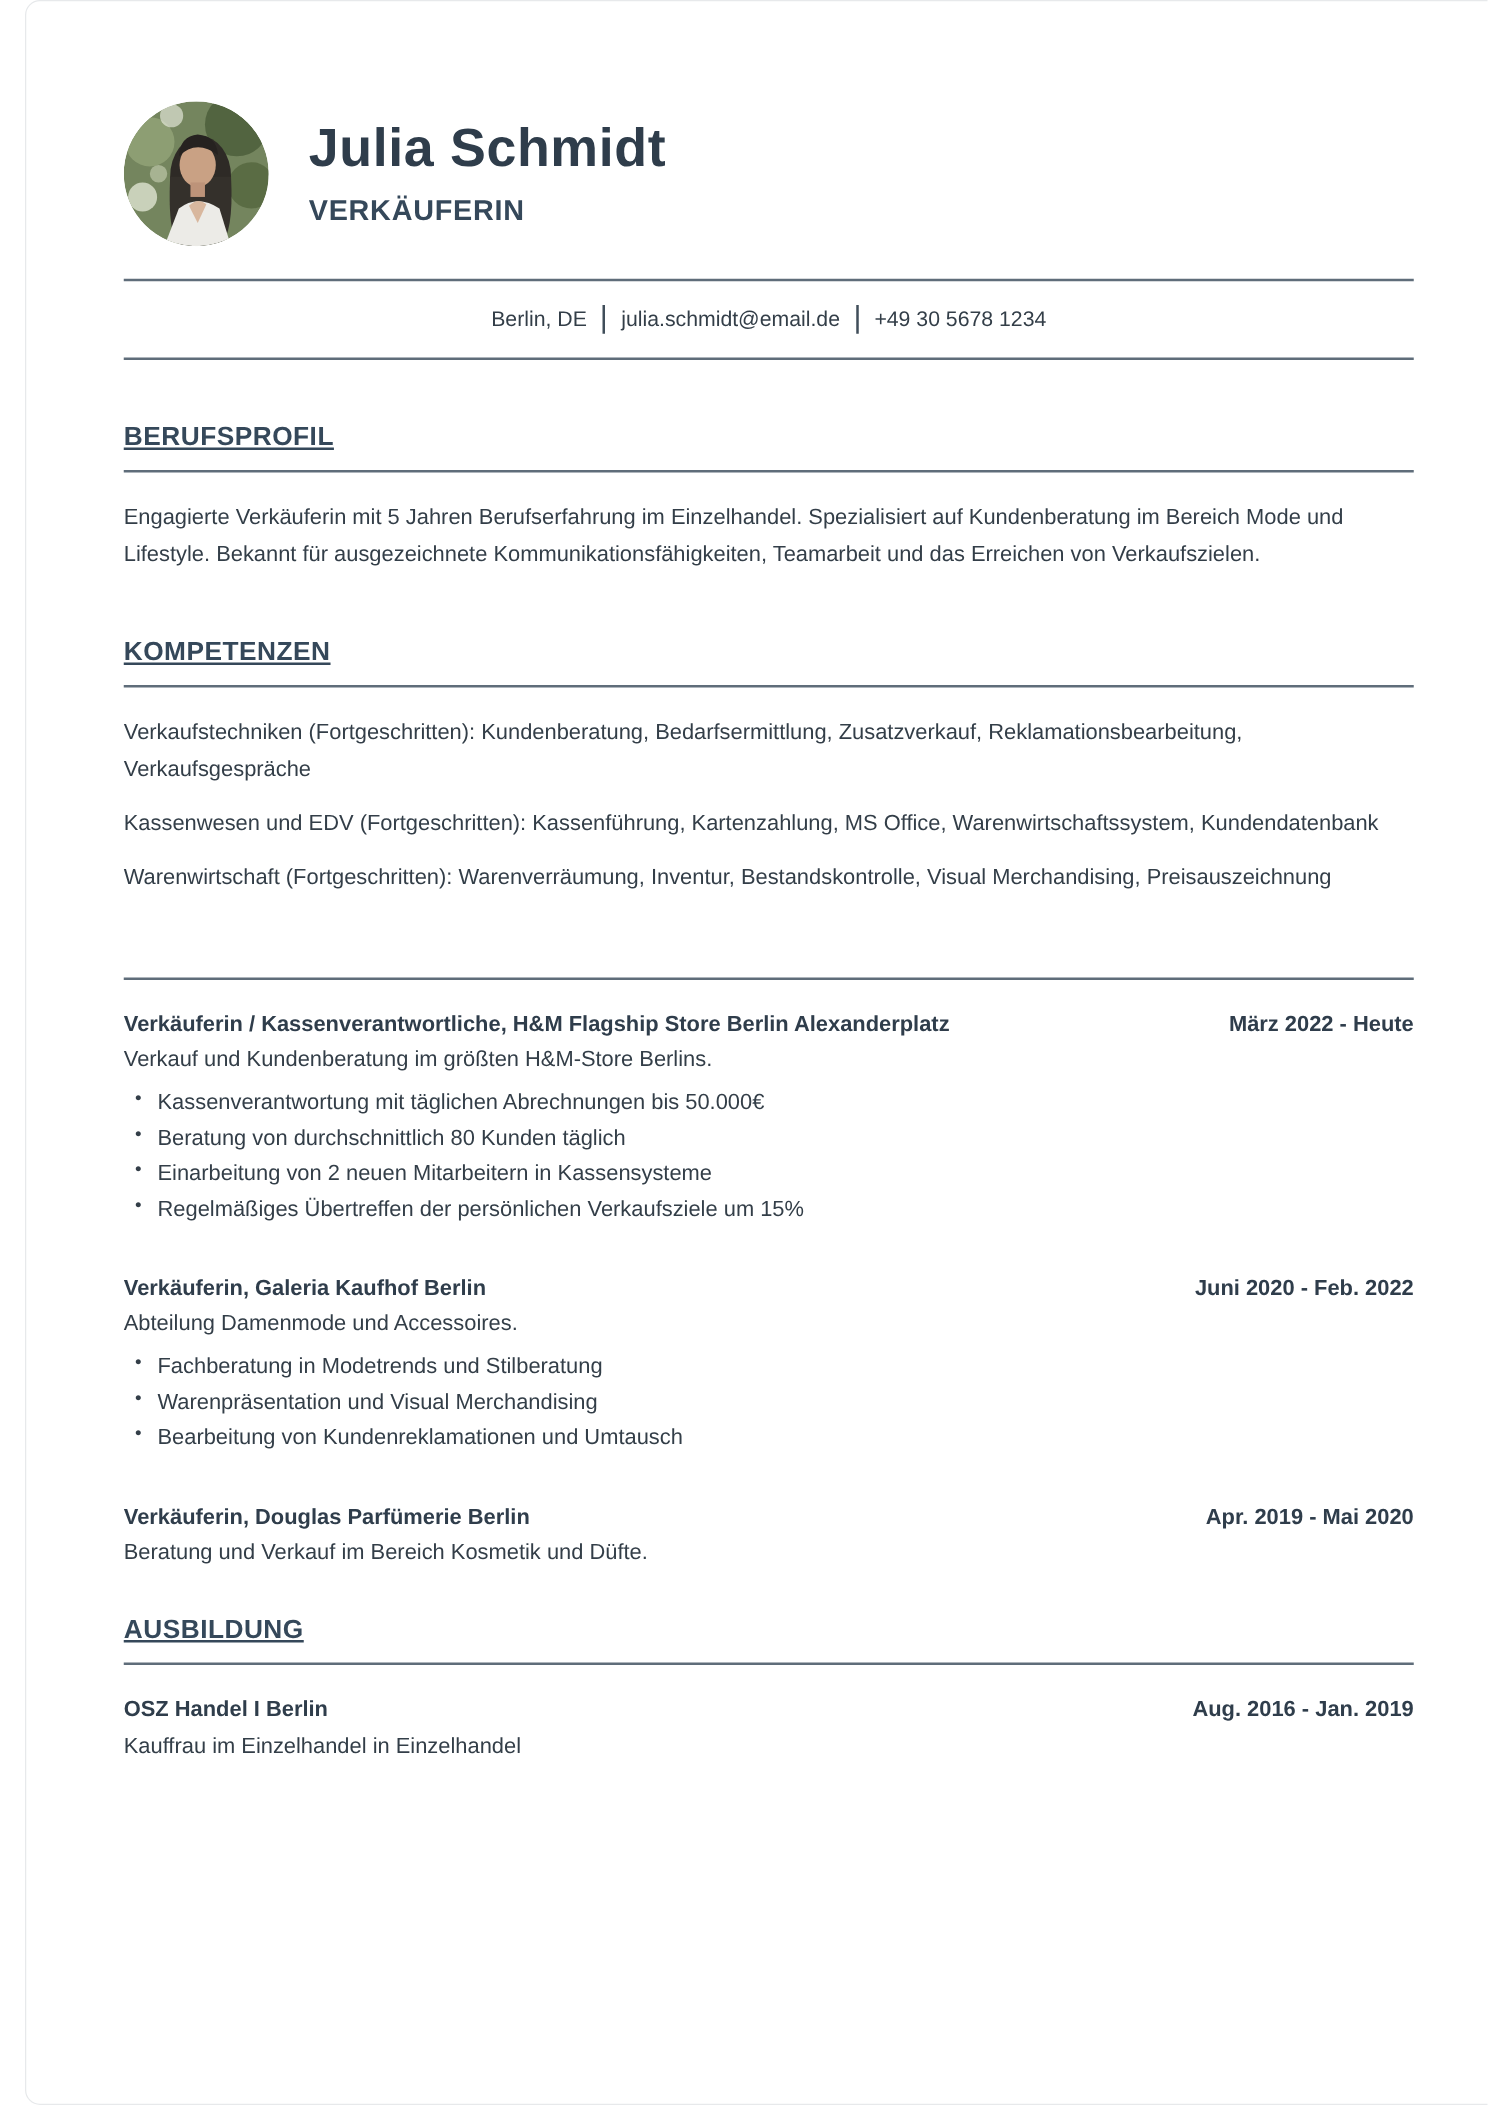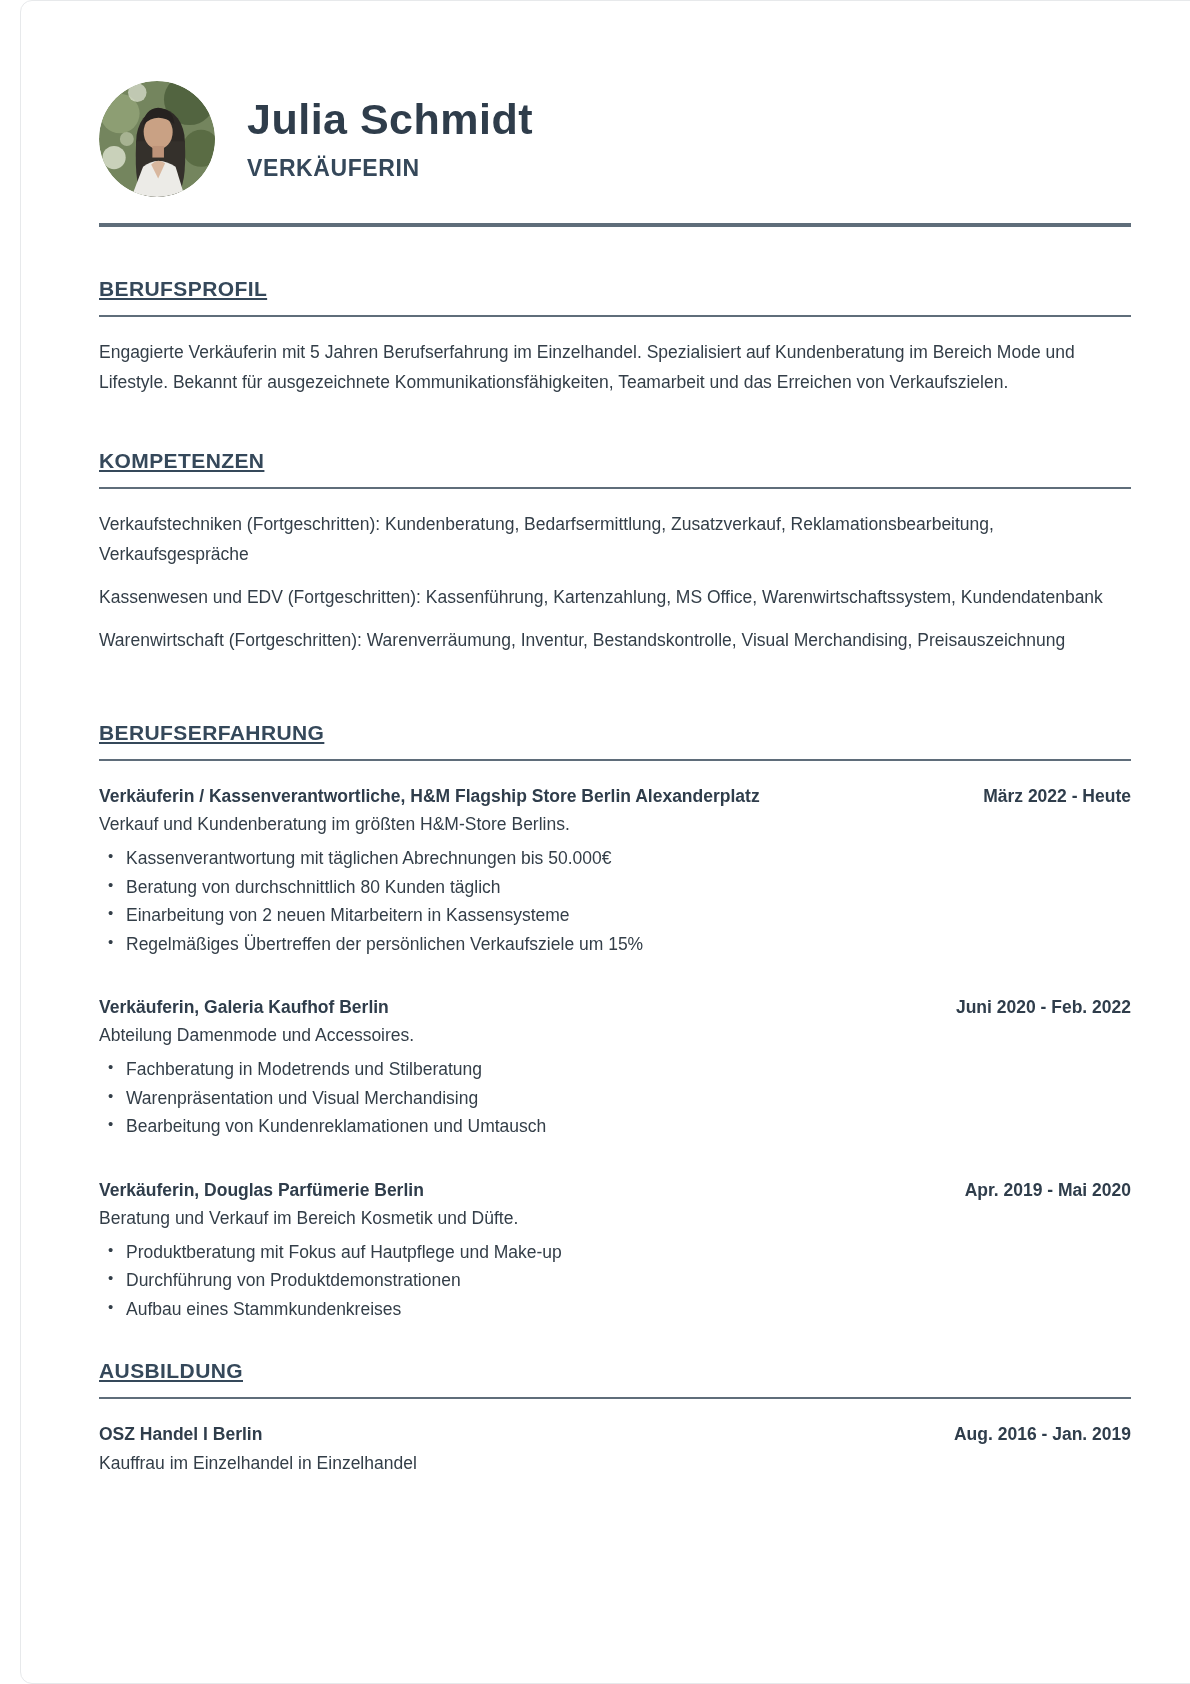--- a/index.html
+++ b/index.html
@@ -85,41 +85,47 @@
       </svg>
     </div>
     <div>
       <div class="name">Julia Schmidt</div>
       <div class="role">VERKÄUFERIN</div>
     </div>
   </div>
 
   <hr class="rule rule-top">
 
+  <div class="contact">
+    <span>Berlin, DE</span>
+    <span class="sep"></span>
+    <span>julia.schmidt@email.de</span>
+    <span class="sep"></span>
+    <span>+49 30 5678 1234</span>
+  </div>
 
   <hr class="rule">
 
   <div class="section-profile">
     <div class="section-heading">BERUFSPROFIL</div>
     <hr class="rule section-rule">
     <p class="body-text">Engagierte Verkäuferin mit 5 Jahren Berufserfahrung im Einzelhandel. Spezialisiert auf Kundenberatung im Bereich Mode und Lifestyle. Bekannt für ausgezeichnete Kommunikationsfähigkeiten, Teamarbeit und das Erreichen von Verkaufszielen.</p>
   </div>
 
   <div class="section-skills">
     <div class="section-heading">KOMPETENZEN</div>
     <hr class="rule section-rule">
     <div class="skills-list">
       <p>Verkaufstechniken (Fortgeschritten): Kundenberatung, Bedarfsermittlung, Zusatzverkauf, Reklamationsbearbeitung, Verkaufsgespräche</p>
       <p>Kassenwesen und EDV (Fortgeschritten): Kassenführung, Kartenzahlung, MS Office, Warenwirtschaftssystem, Kundendatenbank</p>
       <p>Warenwirtschaft (Fortgeschritten): Warenverräumung, Inventur, Bestandskontrolle, Visual Merchandising, Preisauszeichnung</p>
     </div>
   </div>
 
   <div class="section-experience">
-    <div class="section-heading">BERUFSERFAHRUNG</div>
     <hr class="rule section-rule">
     <div class="jobs">
 
       <div class="job">
         <div class="job-head">
           <span class="job-title">Verkäuferin / Kassenverantwortliche, H&amp;M Flagship Store Berlin Alexanderplatz</span>
           <span class="job-dates">März 2022 - Heute</span>
         </div>
         <div class="job-summary">Verkauf und Kundenberatung im größten H&amp;M-Store Berlins.</div>
         <ul class="bullets">
@@ -142,25 +148,20 @@
           <li>Bearbeitung von Kundenreklamationen und Umtausch</li>
         </ul>
       </div>
 
       <div class="job">
         <div class="job-head">
           <span class="job-title">Verkäuferin, Douglas Parfümerie Berlin</span>
           <span class="job-dates">Apr. 2019 - Mai 2020</span>
         </div>
         <div class="job-summary">Beratung und Verkauf im Bereich Kosmetik und Düfte.</div>
-        <ul class="bullets">
-          <li>Produktberatung mit Fokus auf Hautpflege und Make-up</li>
-          <li>Durchführung von Produktdemonstrationen</li>
-          <li>Aufbau eines Stammkundenkreises</li>
-        </ul>
       </div>
 
     </div>
   </div>
 
   <div class="section-education">
     <div class="section-heading">AUSBILDUNG</div>
     <hr class="rule section-rule">
     <div class="edu">
       <div class="edu-head">

